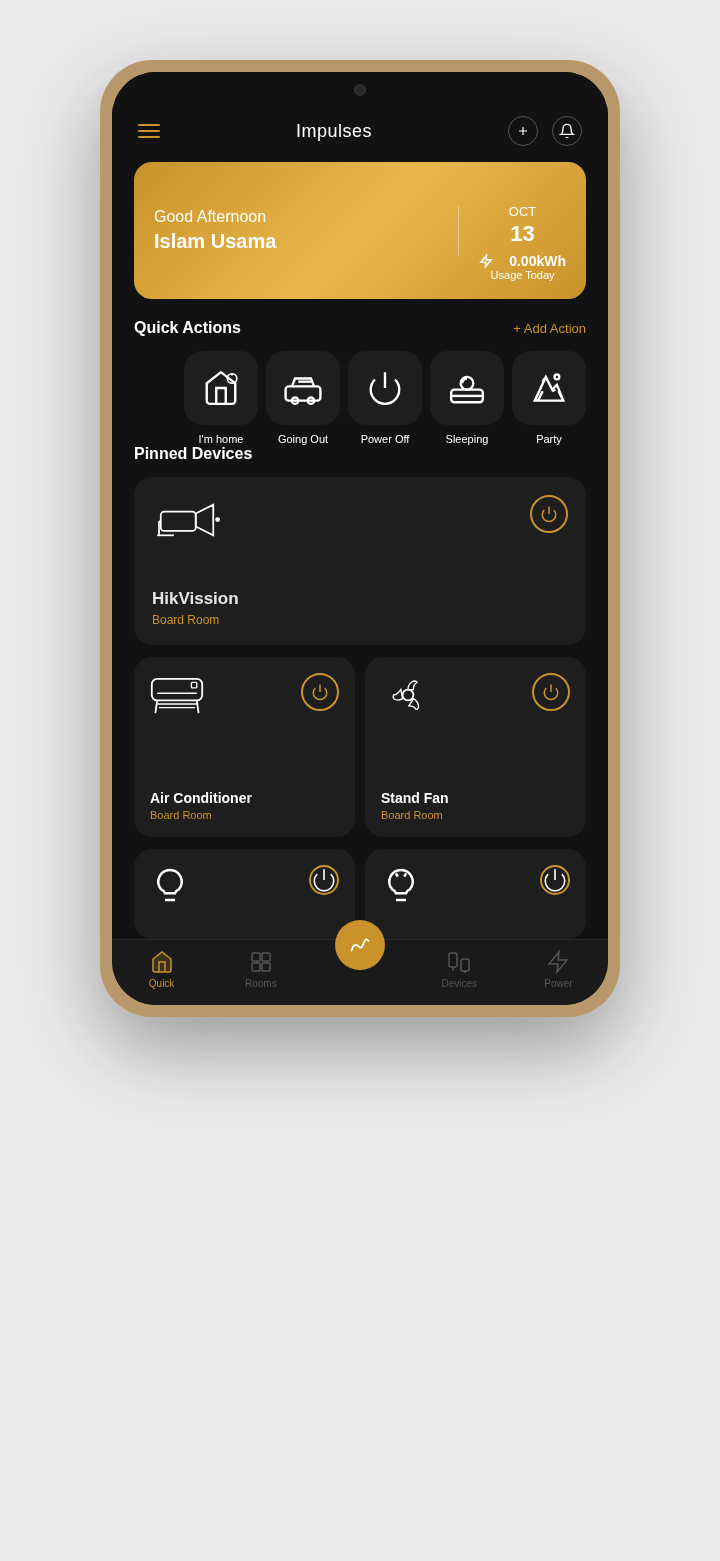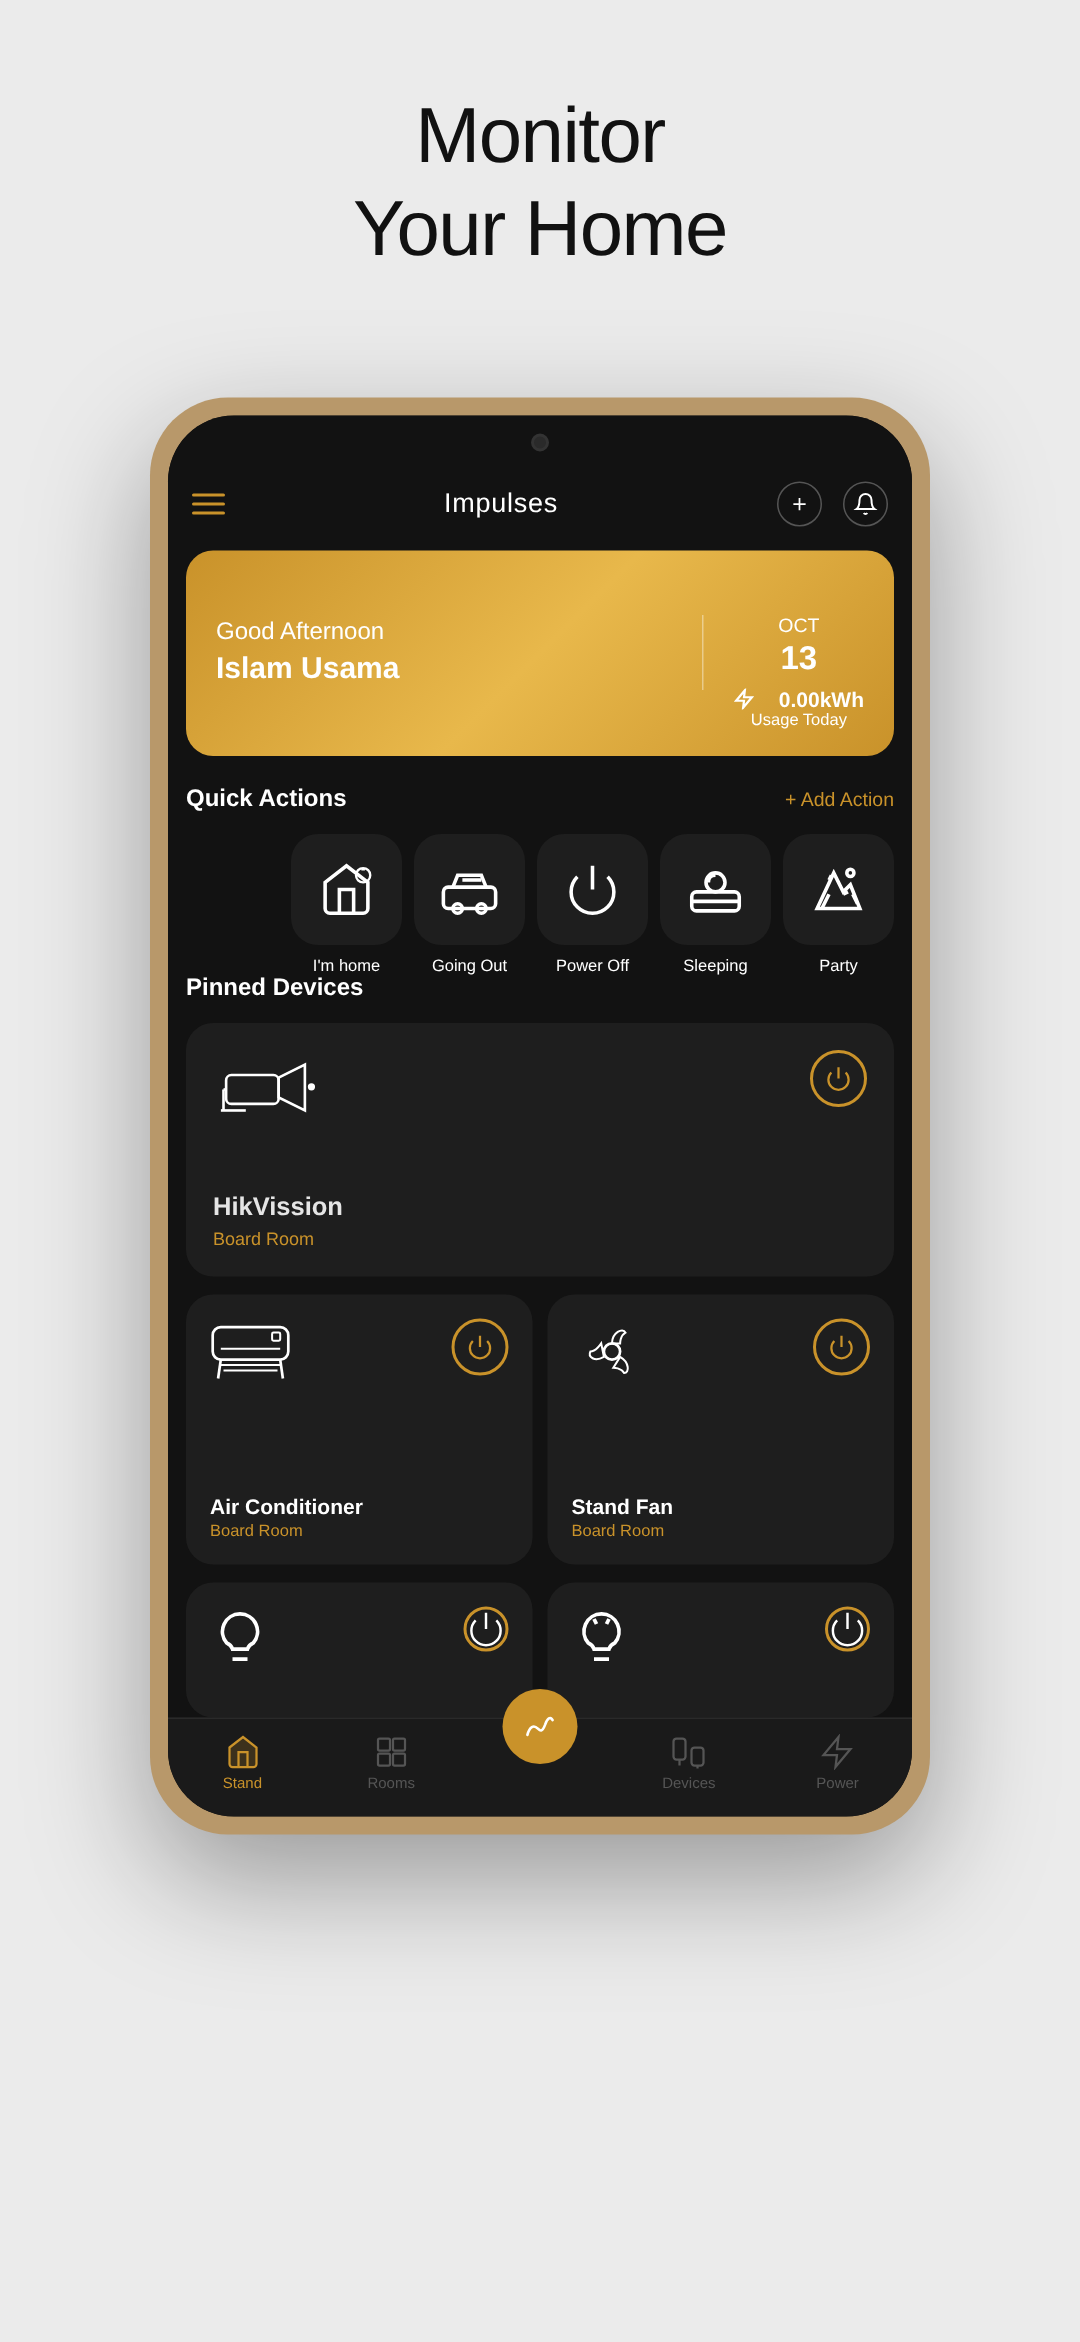--- a/index.html
+++ b/index.html
@@ -56,21 +56,21 @@
     .camera-dot {
       width: 12px;
       height: 12px;
       background: #2a2a2a;
       border-radius: 50%;
       border: 2px solid #333;
     }
     
     .app-content {
       background: #121212;
-      padding: 0 12px;
+      padding: 0 22px;
     }
     
     .top-bar {
       display: flex;
       justify-content: space-between;
       align-items: center;
       padding: 8px 4px 16px;
     }
     .hamburger-icon {
       display: flex;
@@ -386,26 +386,20 @@
       stroke: #fff;
       fill: none;
       stroke-width: 2;
     }
   </style>
 </head>
 <body>
 
 <div class="page-wrapper">
 
-  <div style="text-align:center; margin-bottom: 40px;">
-    <div class="headline">
-      <span>Monitor</span><br>
-      <span>Your Home</span>
-    </div>
-  </div>
 
   <div class="phone-shell">
     <div class="phone-inner">
 
       <div class="phone-camera-bar">
         <div class="camera-dot"></div>
       </div>
 
       <div class="app-content">
 
@@ -628,21 +622,21 @@
           <svg viewBox="0 0 40 40">
             <path d="M8 28 C10 20, 14 18, 18 22 C20 24, 22 26, 25 18 C27 12, 30 10, 32 14" stroke="#fff" fill="none" stroke-width="2.5" stroke-linecap="round"></path>
           </svg>
         </div>
 
         <div class="nav-item active">
           <svg viewBox="0 0 24 24" style="stroke:#c9922a;">
             <path d="M3 9l9-7 9 7v11a2 2 0 01-2 2H5a2 2 0 01-2-2z" fill="rgba(201,146,42,0.2)"></path>
             <polyline points="9,22 9,12 15,12 15,22"></polyline>
           </svg>
-          <span class="nav-label" style="color:#c9922a;">Stand</span>
+          <span class="nav-label" style="color:#c9922a;">Quick</span>
         </div>
 
         <div class="nav-item">
           <svg viewBox="0 0 24 24">
             <rect x="3" y="3" width="8" height="8" rx="1"></rect>
               <rect x="13" y="3" width="8" height="8" rx="1"></rect>
             <rect x="3" y="13" width="8" height="8" rx="1"></rect>
               <rect x="13" y="13" width="8" height="8" rx="1"></rect>
           </svg>
           <span class="nav-label">Rooms</span>

